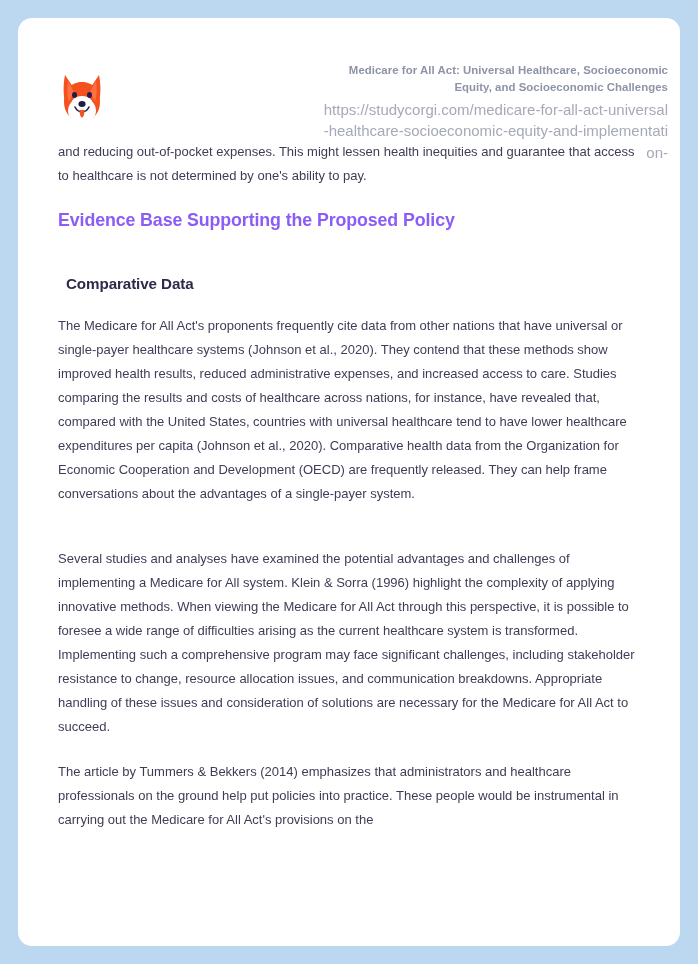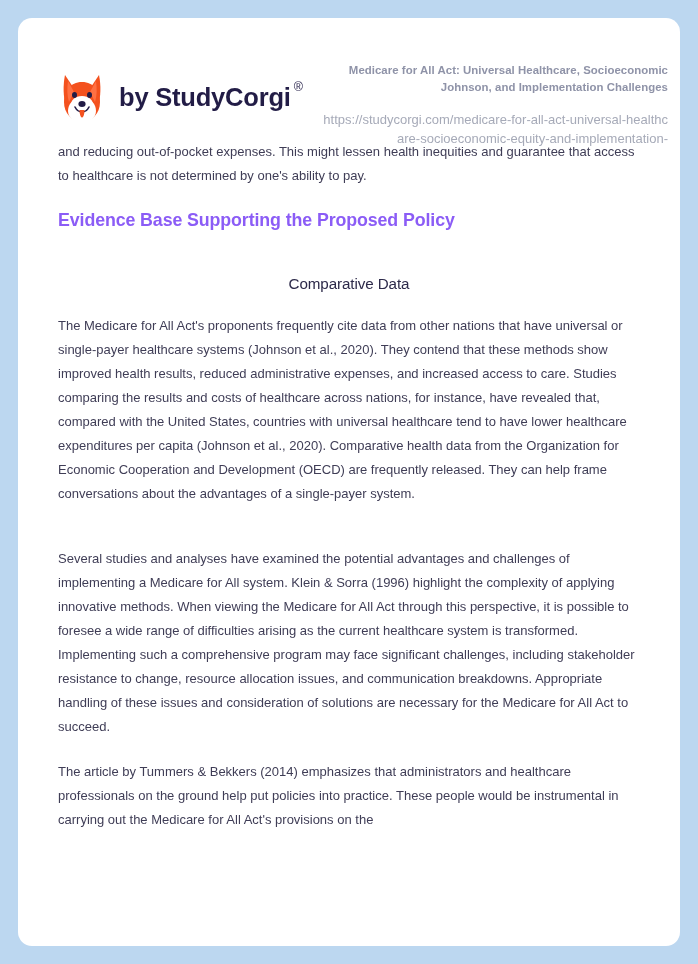--- a/index.html
+++ b/index.html
@@ -80,24 +80,24 @@
   .header-title {
     color: #8f93a8;
     font-size: 11.4px;
     font-weight: bold;
     line-height: 1.45;
     letter-spacing: 0.05px;
   }
 
   .header-url {
     color: #a6aab8;
-    font-size: 13px;
+    font-size: 15px;
     font-weight: normal;
     line-height: 1.42;
-    margin-top: 16px;
+    margin-top: 4px;
     word-break: break-all;
   }
 
   
   .doc-body {
     padding: 0 40px 0 40px;
   }
 
   .para {
     color: #3f3d56;
@@ -114,25 +114,24 @@
     font-size: 17.8px;
     font-weight: bold;
     line-height: 1.3;
     margin: 20px 0 0 0;
     letter-spacing: -0.1px;
   }
 
   h3.sub-heading {
     color: #2d2a4a;
     font-size: 15.2px;
-    font-weight: normal;
+    font-weight: bold;
     line-height: 1.3;
-    margin: 21px 0 0 0;
+    margin: 21px 0 0 8px;
     letter-spacing: -0.1px;
-    text-align: center;
   }
 
   .spacer-after-heading { height: 21px; }
   .spacer-after-sub { height: 20px; }
 </style>
 </head>
 <body>
 
 <div class="page-sheet">
 
@@ -156,28 +155,24 @@
 
         <ellipse cx="16.5" cy="23" rx="2.5" ry="3" fill="#221c46"></ellipse>
         <ellipse cx="31.5" cy="23" rx="2.5" ry="3" fill="#221c46"></ellipse>
 
         <ellipse cx="24" cy="32" rx="3.6" ry="3" fill="#221c46"></ellipse>
 
         <path d="M17 35 C19 39 22 40 24 40 C26 40 29 39 31 35" stroke="#221c46" stroke-width="1.6" fill="none" stroke-linecap="round"></path>
 
         <path d="M21.5 38 C21.5 43 23 45.5 24 45.5 C25 45.5 26.5 43 26.5 38 Z" fill="#f4511e"></path>
       </svg>
-      <div class="brand-wordmark">
-        <span>by StudyCorgi</span>
-        <span class="brand-reg">®</span>
-      </div>
     </div>
 
     <div class="header-meta">
-      <div class="header-title">Medicare for All Act: Universal Healthcare, Socioeconomic Johnson, and Implementation Challenges</div>
+      <div class="header-title">Medicare for All Act: Universal Healthcare, Socioeconomic Equity, and Socioeconomic Challenges</div>
       <div class="header-url">https://studycorgi.com/medicare-for-all-act-universal-healthcare-socioeconomic-equity-and-implementation-</div>
     </div>
 
   </div>
 
   <div class="doc-body">
 
     <p class="para">and reducing out-of-pocket expenses. This might lessen health inequities and guarantee that access to healthcare is not determined by one's ability to pay.</p>
 
     <h2 class="section-heading">Evidence Base Supporting the Proposed Policy</h2>

